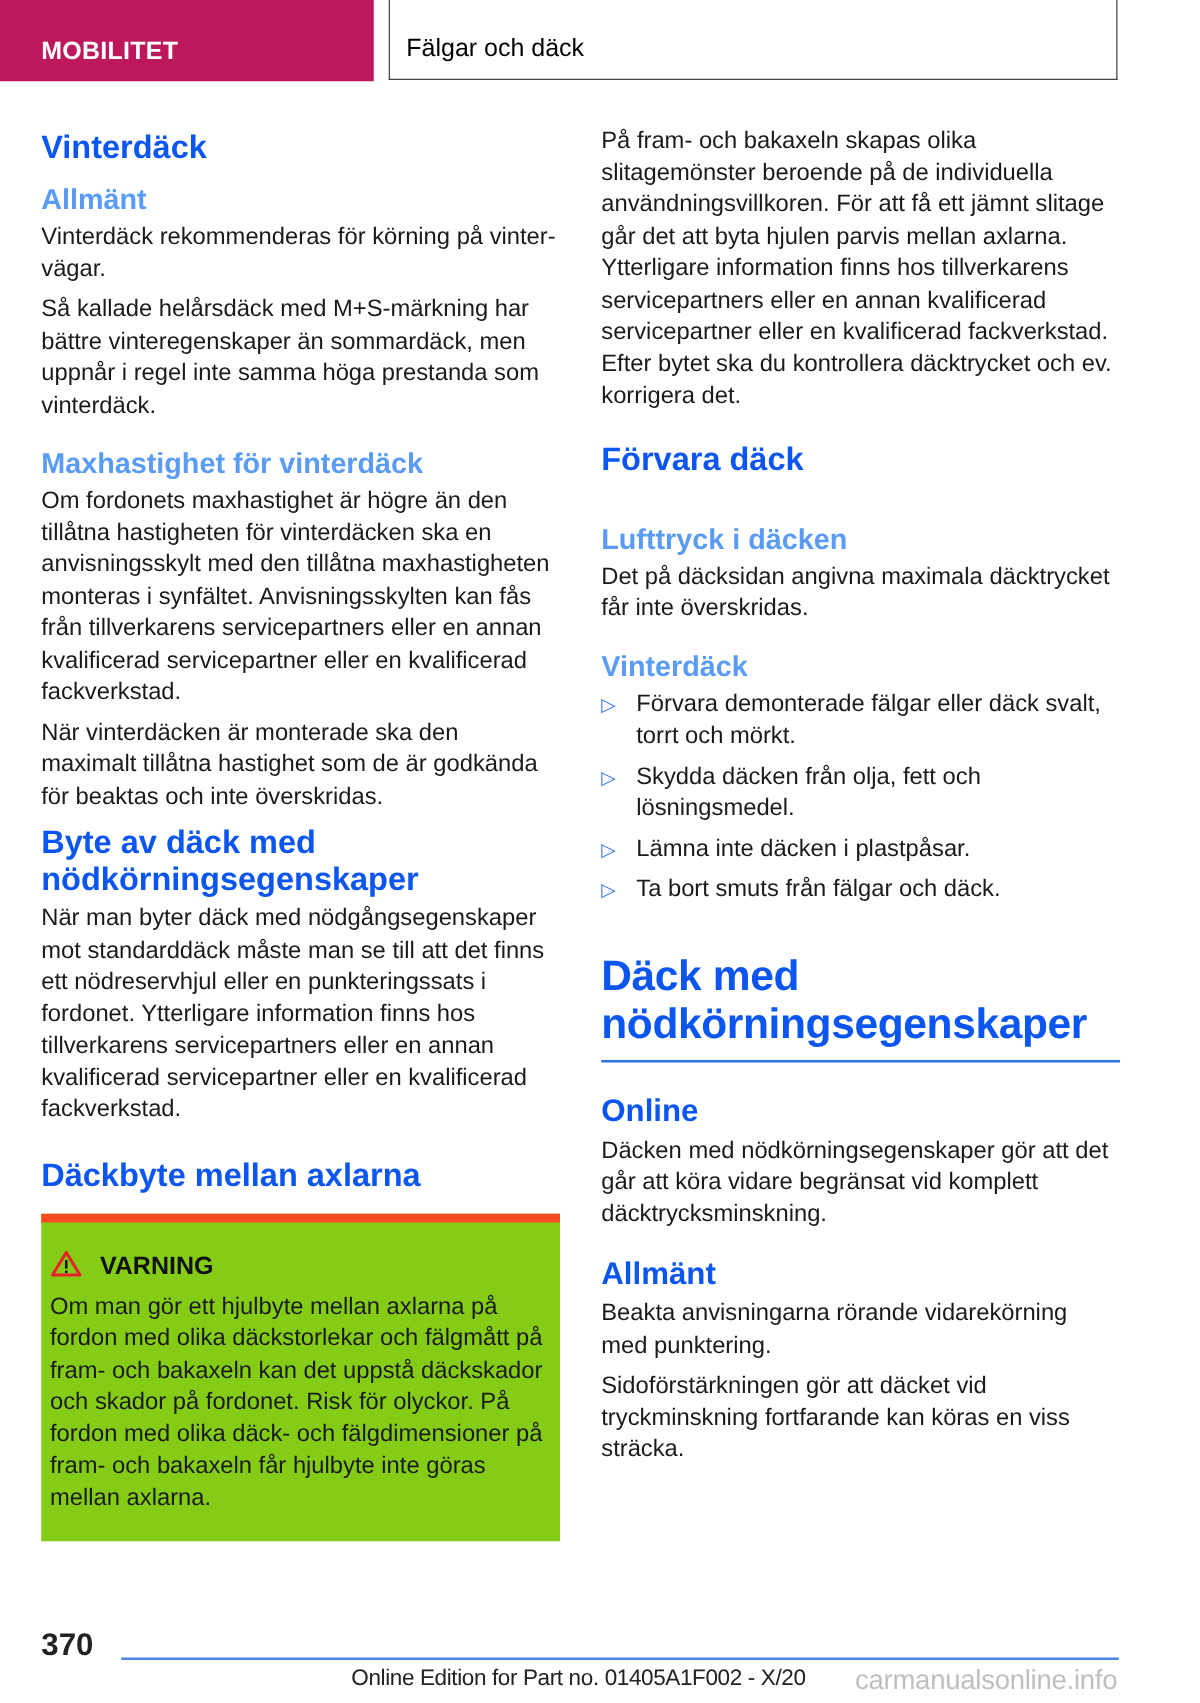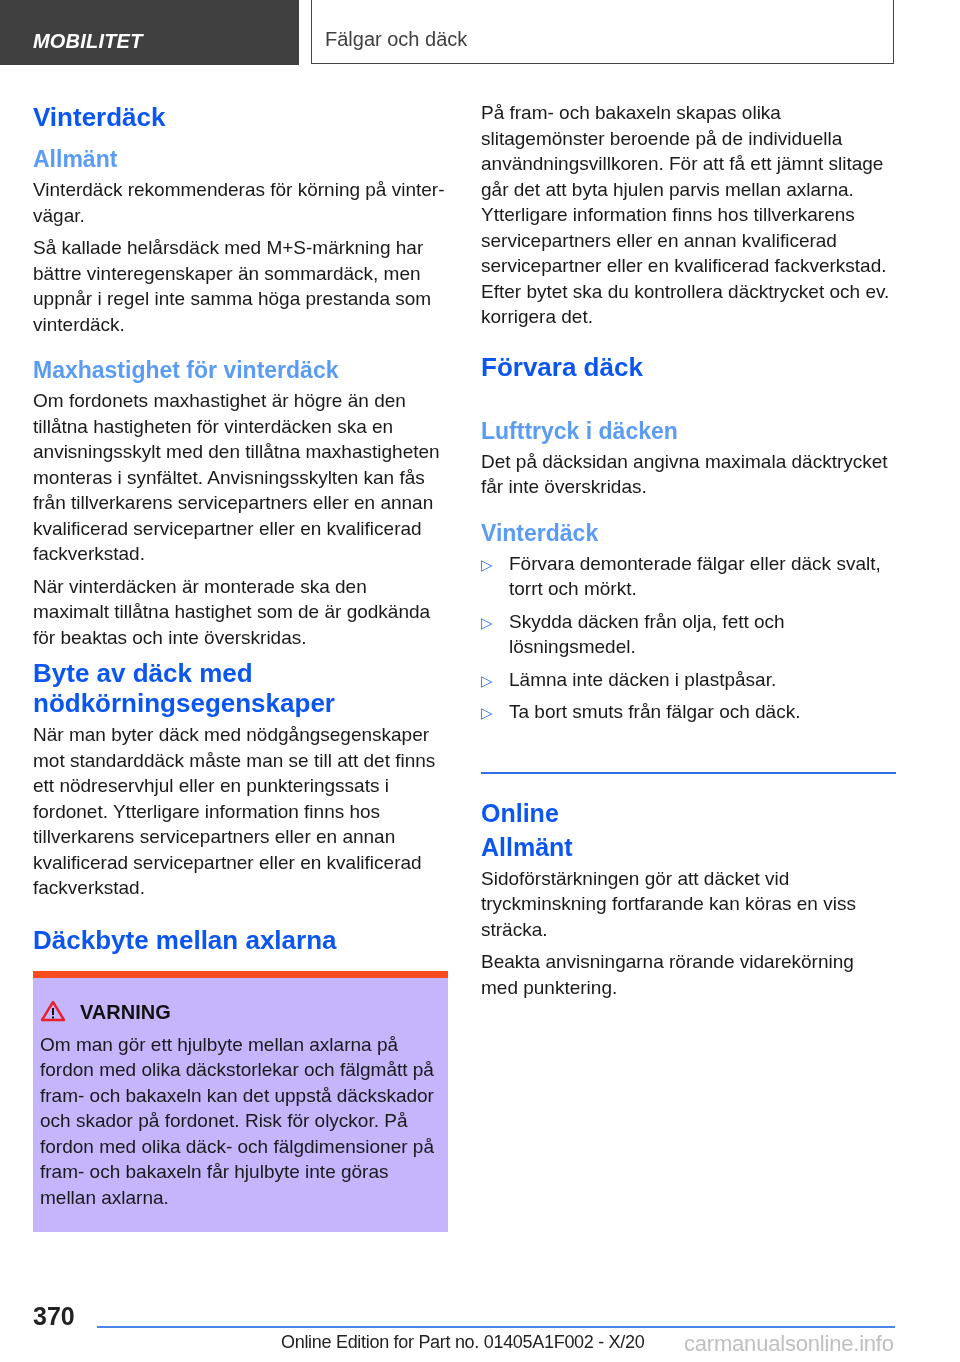--- a/index.html
+++ b/index.html
@@ -1,31 +1,31 @@
 <!DOCTYPE html>
 <html><head>
 <meta charset="utf-8">
 <style>
   html, body { margin:0; padding:0; background:#ffffff; }
   body { width:960px; height:1362px; position:relative; overflow:hidden;
          font-family:"Liberation Sans", sans-serif; color:#1a1a1a; }
-  .hdr-left { position:absolute; left:0; top:0; width:299px; height:65px; background:#404040;font-style:italic; }
+  .hdr-left { position:absolute; left:0; top:0; width:299px; height:65px; background:#be185d; }
   .hdr-left span { position:absolute; left:33px; top:30px; color:#fff; font-weight:bold; font-size:20px; letter-spacing:0.2px; }
   .hdr-right { position:absolute; left:311px; top:-2px; width:583px; height:66px; border:1.5px solid #444; border-top:none; box-sizing:border-box; }
-  .hdr-right span { position:absolute; left:13px; top:30px; font-size:20px; color:#404040; }
+  .hdr-right span { position:absolute; left:13px; top:30px; font-size:20px; color:#000000; }
   .col { position:absolute; top:100px; width:415px; }
   .col.left { left:33px; }
   .col.right { left:481px; }
   p { margin:0 0 7px 0; font-size:19px; line-height:25.5px; }
   h1.h-main { color:#0b55f0; font-size:26px; font-weight:bold; margin:0 0 10px 0; line-height:34px; }
   h2.h-sub { color:#5a9cf5; font-size:23px; font-weight:bold; margin:0 0 3px 0; line-height:30px; }
   h2.h-sub-dark { color:#0b55f0; font-size:25px; font-weight:bold; margin:0 0 3px 0; line-height:31px; }
   h1.h-big { color:#0b55f0; font-size:34px; font-weight:bold; margin:0; line-height:38px; letter-spacing:-0.3px; }
   .rule-blue { height:2px; background:#2f6fe8; margin:10px 0 24px 0; }
-  .warn { background:#c4b5fd; margin-top:14px; padding:0 8px 22px 7px; }
+  .warn { background:#84cc16; margin-top:14px; padding:0 8px 22px 7px; }
   .warn-bar { height:7px; background:#fa4b1e; margin:0 -8px 0 -7px; }
   .warn-head { display:flex; align-items:center; padding-top:22px; margin-bottom:6px; }
   .warn-head .label { font-weight:bold; font-size:20px; margin-left:14px; color:#111; }
   .warn p { margin:0; }
   ul.bullets { list-style:none; margin:0; padding:0; }
   ul.bullets li { position:relative; padding-left:28px; margin-bottom:7px; font-size:19px; line-height:25.5px; }
   ul.bullets li .tri { position:absolute; left:0; top:1px; color:#2f6fe8; font-size:15px; }
   .footer-num { position:absolute; left:33px; top:1302px; font-weight:bold; font-size:25px; color:#222; }
   .footer-rule { position:absolute; left:97px; top:1326px; width:798px; height:2px; background:#4a86e8; }
   .footer-text { position:absolute; left:281px; top:1332px; font-size:18px; color:#222; letter-spacing:-0.3px; }
@@ -80,25 +80,27 @@
 
   <h2 class="h-sub">Vinterdäck</h2>
   <ul class="bullets">
     <li><span class="tri">▷</span><span>Förvara demonterade fälgar eller däck svalt, torrt och mörkt.</span></li>
     <li><span class="tri">▷</span><span>Skydda däcken från olja, fett och lösningsmedel.</span></li>
     <li><span class="tri">▷</span><span>Lämna inte däcken i plastpåsar.</span></li>
     <li><span class="tri">▷</span><span>Ta bort smuts från fälgar och däck.</span></li>
   </ul>
 
   <div style="height:30px"></div>
+  <h1 class="h-big">Däck med nödkörningsegenskaper</h1>
   <div class="rule-blue"></div>
 
   <h2 class="h-sub-dark">Online</h2>
+  <p style="margin-bottom:20px">Däcken med nödkörningsegenskaper gör att det går att köra vidare begränsat vid komplett däcktrycksminskning.</p>
 
   <h2 class="h-sub-dark">Allmänt</h2>
+  <p>Beakta anvisningarna rörande vidarekörning med punktering.</p>
   <p>Sidoförstärkningen gör att däcket vid tryckminskning fortfarande kan köras en viss sträcka.</p>
-  <p>Beakta anvisningarna rörande vidarekörning med punktering.</p>
 </div>
 
 <div class="footer-num">370</div>
 <div class="footer-rule"></div>
 <div class="footer-text">Online Edition for Part no. 01405A1F002 - X/20</div>
 <div class="footer-water">carmanualsonline.info</div>
 
 </body></html>

